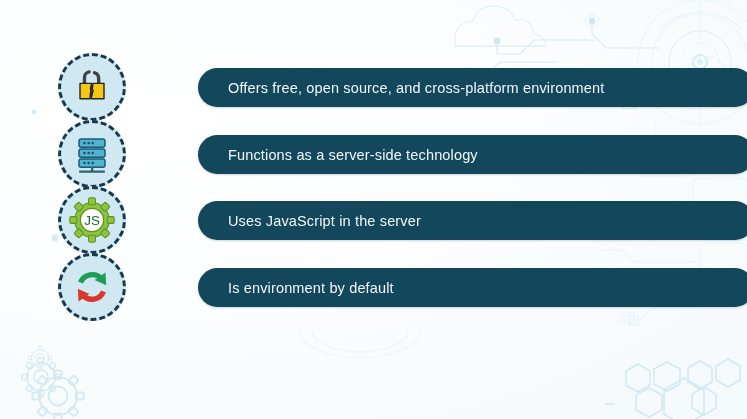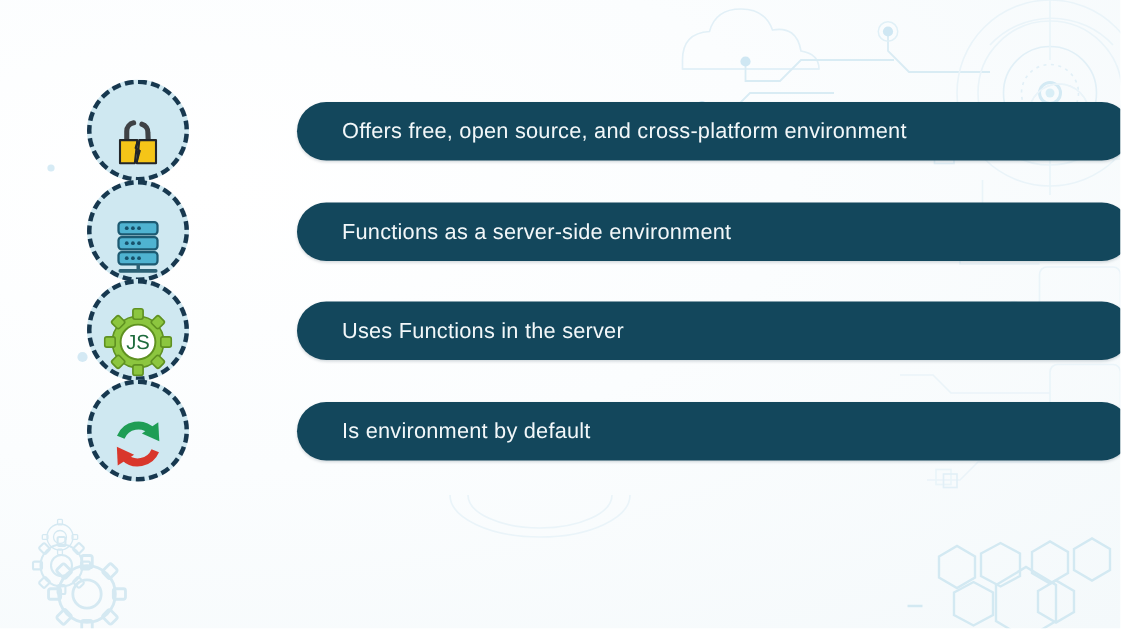--- a/index.html
+++ b/index.html
@@ -44,21 +44,21 @@
 
   
   .icon-badge {
     position: relative;
     width: 68px; height: 68px;
     flex: 0 0 68px;
     border-radius: 50%;
     background: #cfe8f1;
     border: 3px dashed #17384f;
     display: flex;
-    align-items: flex-end;
+    align-items: center;
     justify-content: center;
     z-index: 3;
   }
   .icon-badge svg { display: block; }
 
   
   .pill {
     position: absolute;
     left: 140px;
     top: 15px;
@@ -245,21 +245,21 @@
             <circle cx="14.5" cy="31.1" r="1.25"></circle>
               <circle cx="18.6" cy="31.1" r="1.25"></circle>
               <circle cx="22.7" cy="31.1" r="1.25"></circle>
           </g>
 
           <rect x="21" y="35" width="2.3" height="4" fill="#2d6175"></rect>
           <rect x="9" y="38.4" width="26" height="2.4" rx="1.1" fill="#2d6175"></rect>
         </svg>
       </div>
       <div class="pill">
-        <span class="pill-text">Functions as a server-side environment</span>
+        <span class="pill-text">Functions as a server-side technology</span>
       </div>
     </div>
 
     <div class="row row-2">
       <div class="icon-badge">
         <svg width="46" height="46" viewBox="0 0 46 46" xmlns="http://www.w3.org/2000/svg">
           <g transform="translate(23,23)">
             <g fill="#8cc63f" stroke="#5f9121" stroke-width="1.1">
               <circle r="17.2"></circle>
               <g>
@@ -272,21 +272,21 @@
                 <rect x="-22.2" y="-3.4" width="7" height="6.8" rx="1.4" transform="rotate(45)"></rect>
                 <rect x="15.2" y="-3.4" width="7" height="6.8" rx="1.4" transform="rotate(45)"></rect>
               </g>
             </g>
             <circle r="11.6" fill="#ffffff" stroke="#5f9121" stroke-width="1.3"></circle>
             <text x="0" y="4.6" text-anchor="middle" font-family="'Liberation Sans', sans-serif" font-size="13.5" font-weight="400" fill="#1d6b3c">JS</text>
           </g>
         </svg>
       </div>
       <div class="pill">
-        <span class="pill-text">Uses Functions in the server</span>
+        <span class="pill-text">Uses JavaScript in the server</span>
       </div>
     </div>
 
     <div class="row row-3">
       <div class="icon-badge">
         <svg width="44" height="44" viewBox="0 0 44 44" xmlns="http://www.w3.org/2000/svg">
 
           <g>
             <path d="M10.5 17.5 A 12.6 12.6 0 0 1 31.5 13.8" fill="none" stroke="#1f9d55" stroke-width="5.4" stroke-linecap="butt"></path>
             <polygon points="35.5,7.5 36.2,20.2 24.6,15.0" fill="#1f9d55"></polygon>

